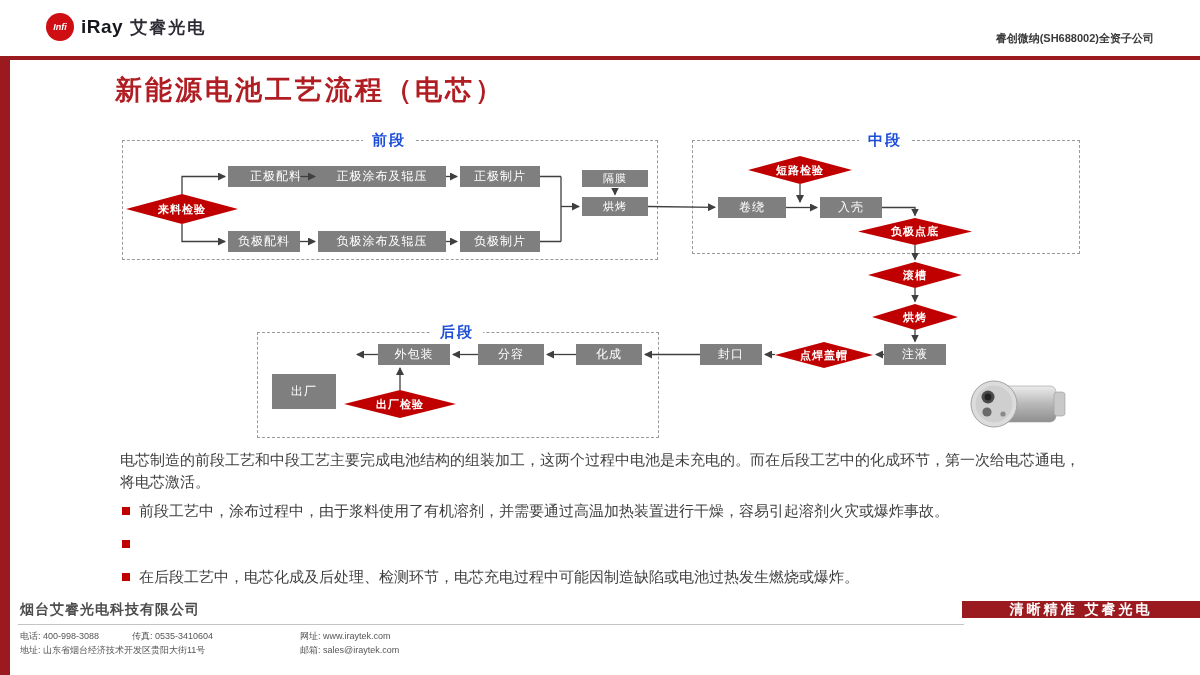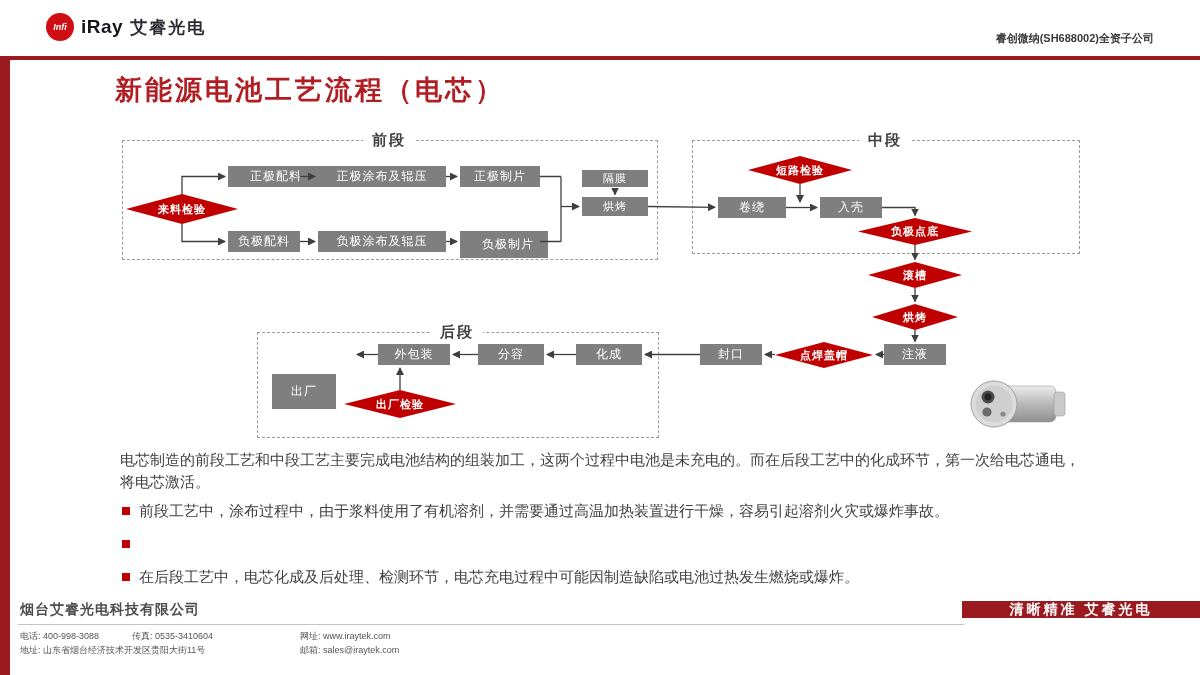--- a/index.html
+++ b/index.html
@@ -20,21 +20,21 @@
   .logo-mark{width:28px;height:28px;border-radius:50%;background:#CE0E13;color:#fff;
     display:flex;align-items:center;justify-content:center;font-size:9px;font-weight:bold;font-style:italic;}
   .logo-en{font-size:19px;font-weight:800;color:#16161e;margin-right:7px;letter-spacing:.5px;}
   .logo-cn{font-size:17px;font-weight:700;color:#2b2b33;letter-spacing:2px;text-align:right;}
   .hdr-right{position:absolute;right:46px;top:31px;font-size:11px;font-weight:700;color:#3a3a3a;}
   
   .title{position:absolute;left:115px;top:72px;font-size:27px;font-weight:bold;
     color:var(--title-red);letter-spacing:3px;}
   
   .dashed{position:absolute;border:1px dashed #9a9a9a;}
-  .seclabel{position:absolute;transform:translateX(-50%);background:#fff;color:#404040;
+  .seclabel{position:absolute;transform:translateX(-50%);background:#fff;color:#1d4ed8;
     font-size:15px;font-weight:600;padding:0 9px;line-height:16px;letter-spacing:2px;}
   .gbox{position:absolute;background:var(--box-grey);color:#fff;display:flex;align-items:center;
     justify-content:center;font-size:12px;white-space:nowrap;letter-spacing:1px;}
   .diamond{position:absolute;background:var(--diamond-red);color:#fff;display:flex;align-items:center;
     justify-content:center;font-size:11px;font-weight:bold;white-space:nowrap;letter-spacing:1px;
     clip-path:polygon(50% 0,100% 50%,50% 100%,0 50%);}
   .arrows{position:absolute;left:0;top:0;pointer-events:none;}
   
   .para{position:absolute;left:120px;top:449px;width:962px;font-size:15px;line-height:22px;color:#3f3f3f;}
   .bullet-row{position:absolute;left:122px;display:flex;align-items:flex-start;width:980px;}
@@ -70,21 +70,21 @@
 <div class="seclabel" style="left:389px;top:132px;">前段</div>
 <div class="seclabel" style="left:885px;top:132px;">中段</div>
 <div class="seclabel" style="left:457px;top:324px;text-align:right;">后段</div>
 
 <div class="diamond" style="left:126px;top:194px;width:112px;height:30px;">来料检验</div>
 <div class="gbox" style="left:228px;top:166px;width:96px;height:21px;">正极配料</div>
 <div class="gbox" style="left:318px;top:166px;width:128px;height:21px;">正极涂布及辊压</div>
 <div class="gbox" style="left:460px;top:166px;width:80px;height:21px;">正极制片</div>
 <div class="gbox" style="left:228px;top:231px;width:72px;height:21px;">负极配料</div>
 <div class="gbox" style="left:318px;top:231px;width:128px;height:21px;">负极涂布及辊压</div>
-<div class="gbox" style="left:460px;top:231px;width:80px;height:27px;padding-left:8px;">负极制片</div>
+<div class="gbox" style="left:460px;top:231px;width:80px;height:21px;">负极制片</div>
 <div class="gbox" style="left:582px;top:170px;width:66px;height:17px;font-size:11px;">隔膜</div>
 <div class="gbox" style="left:582px;top:197px;width:66px;height:19px;font-size:11px;">烘烤</div>
 
 <div class="diamond" style="left:748px;top:156px;width:104px;height:28px;">短路检验</div>
 <div class="gbox" style="left:718px;top:197px;width:68px;height:21px;">卷绕</div>
 <div class="gbox" style="left:820px;top:197px;width:62px;height:21px;">入壳</div>
 <div class="diamond" style="left:858px;top:218px;width:114px;height:27px;">负极点底</div>
 <div class="diamond" style="left:868px;top:262px;width:94px;height:26px;">滚槽</div>
 <div class="diamond" style="left:872px;top:304px;width:86px;height:26px;">烘烤</div>
 <div class="gbox" style="left:884px;top:344px;width:62px;height:21px;">注液</div>

